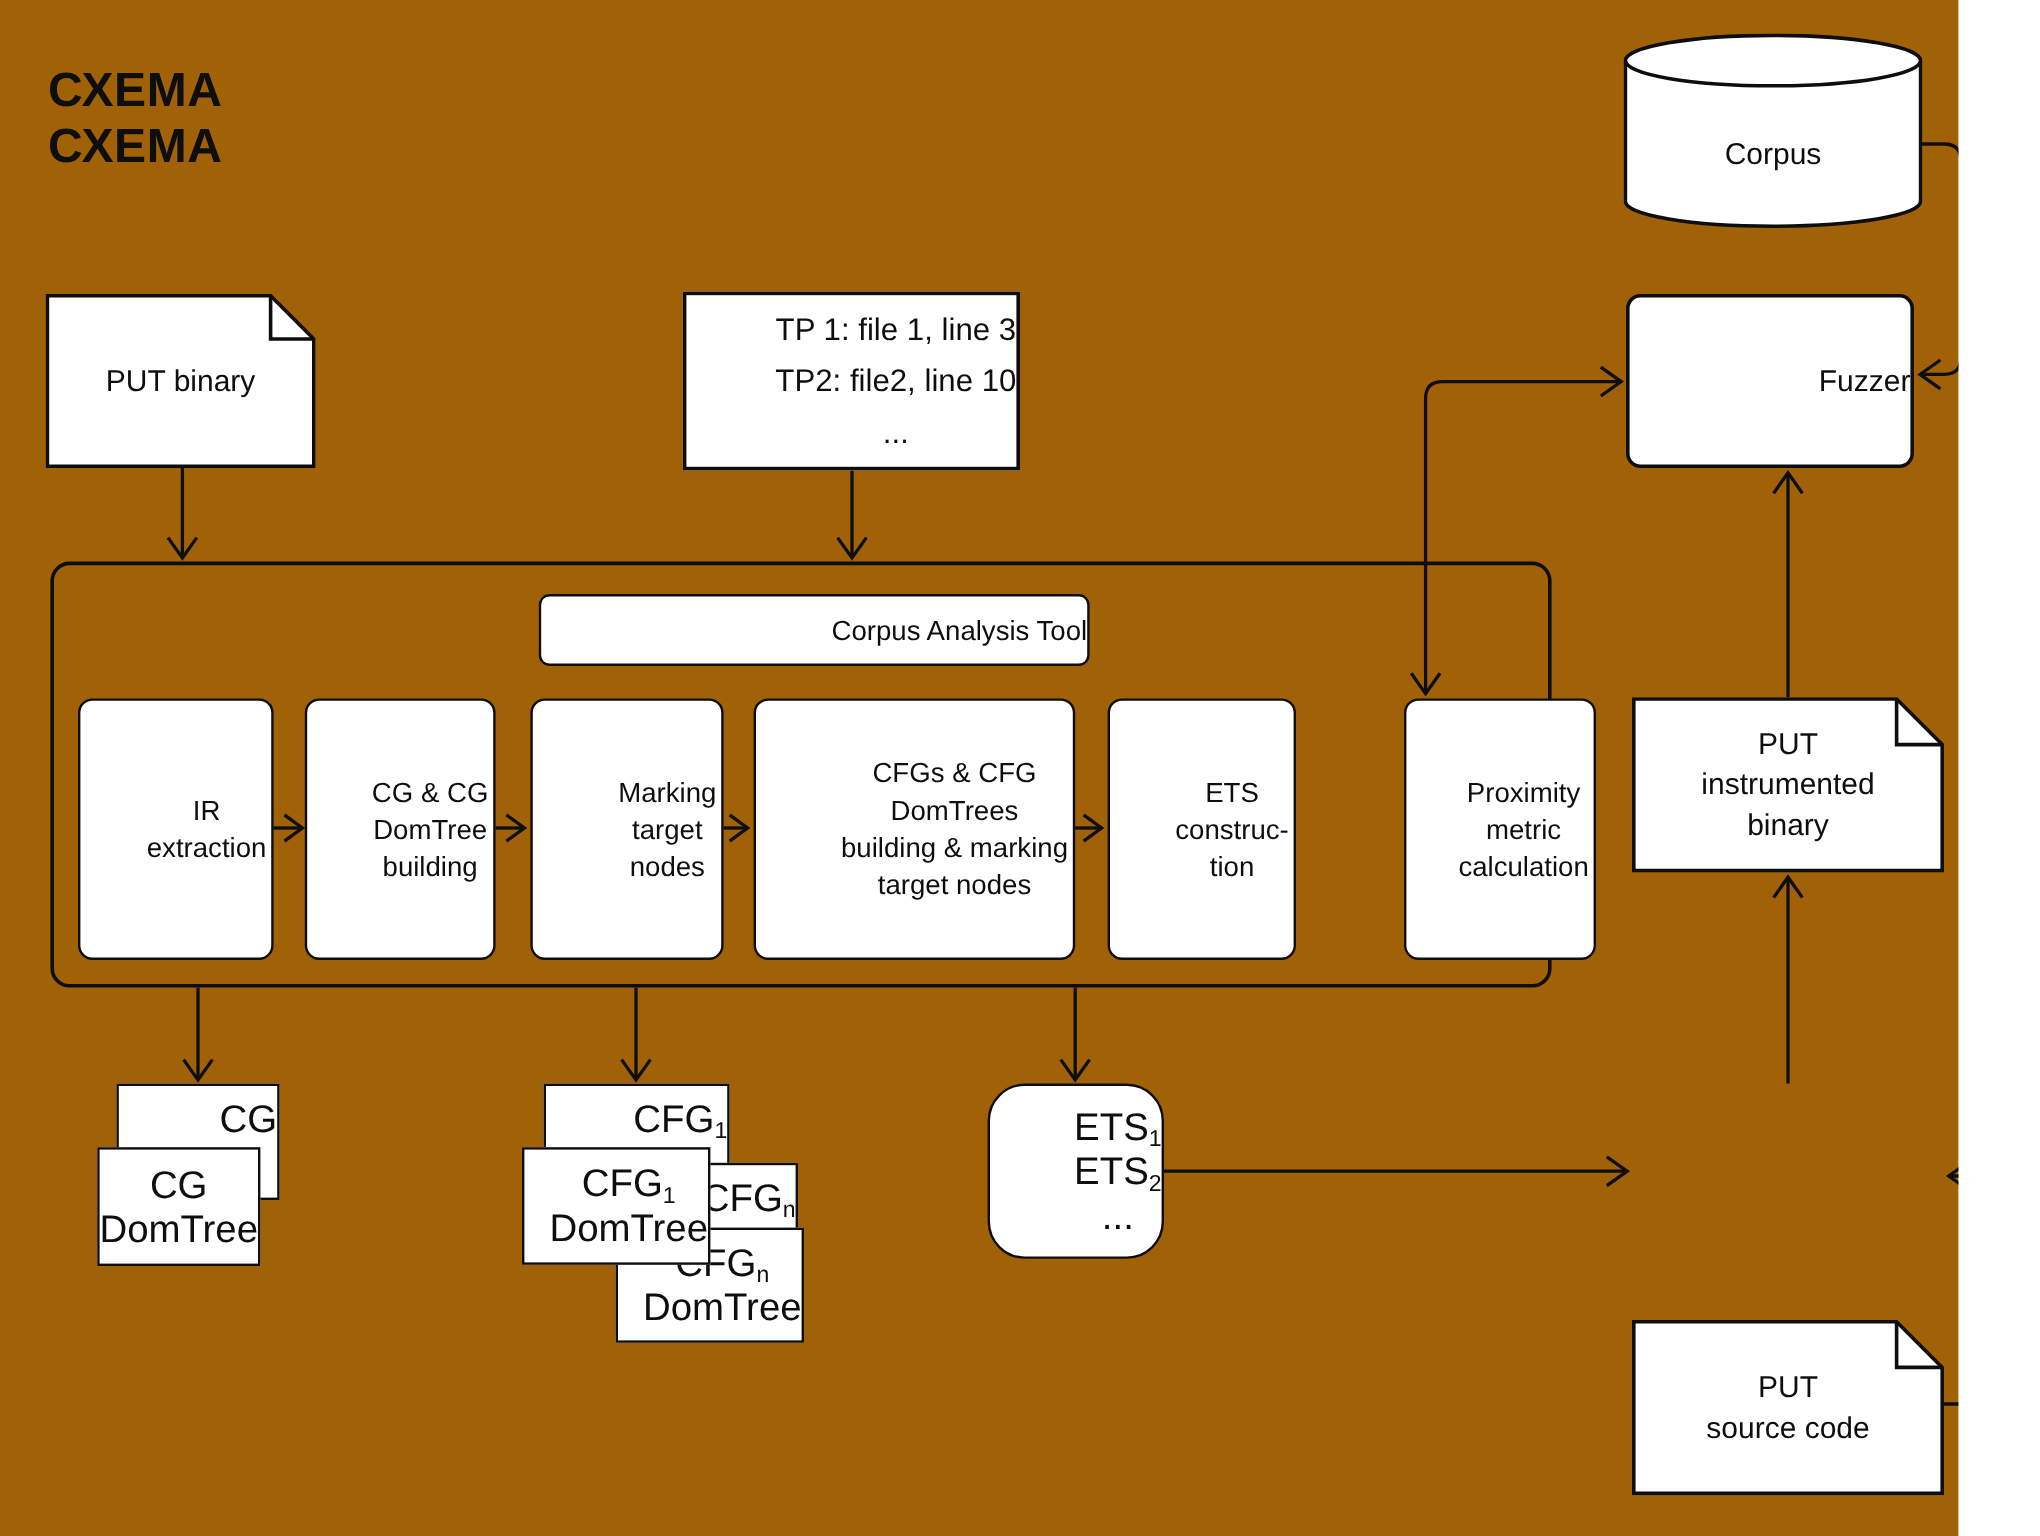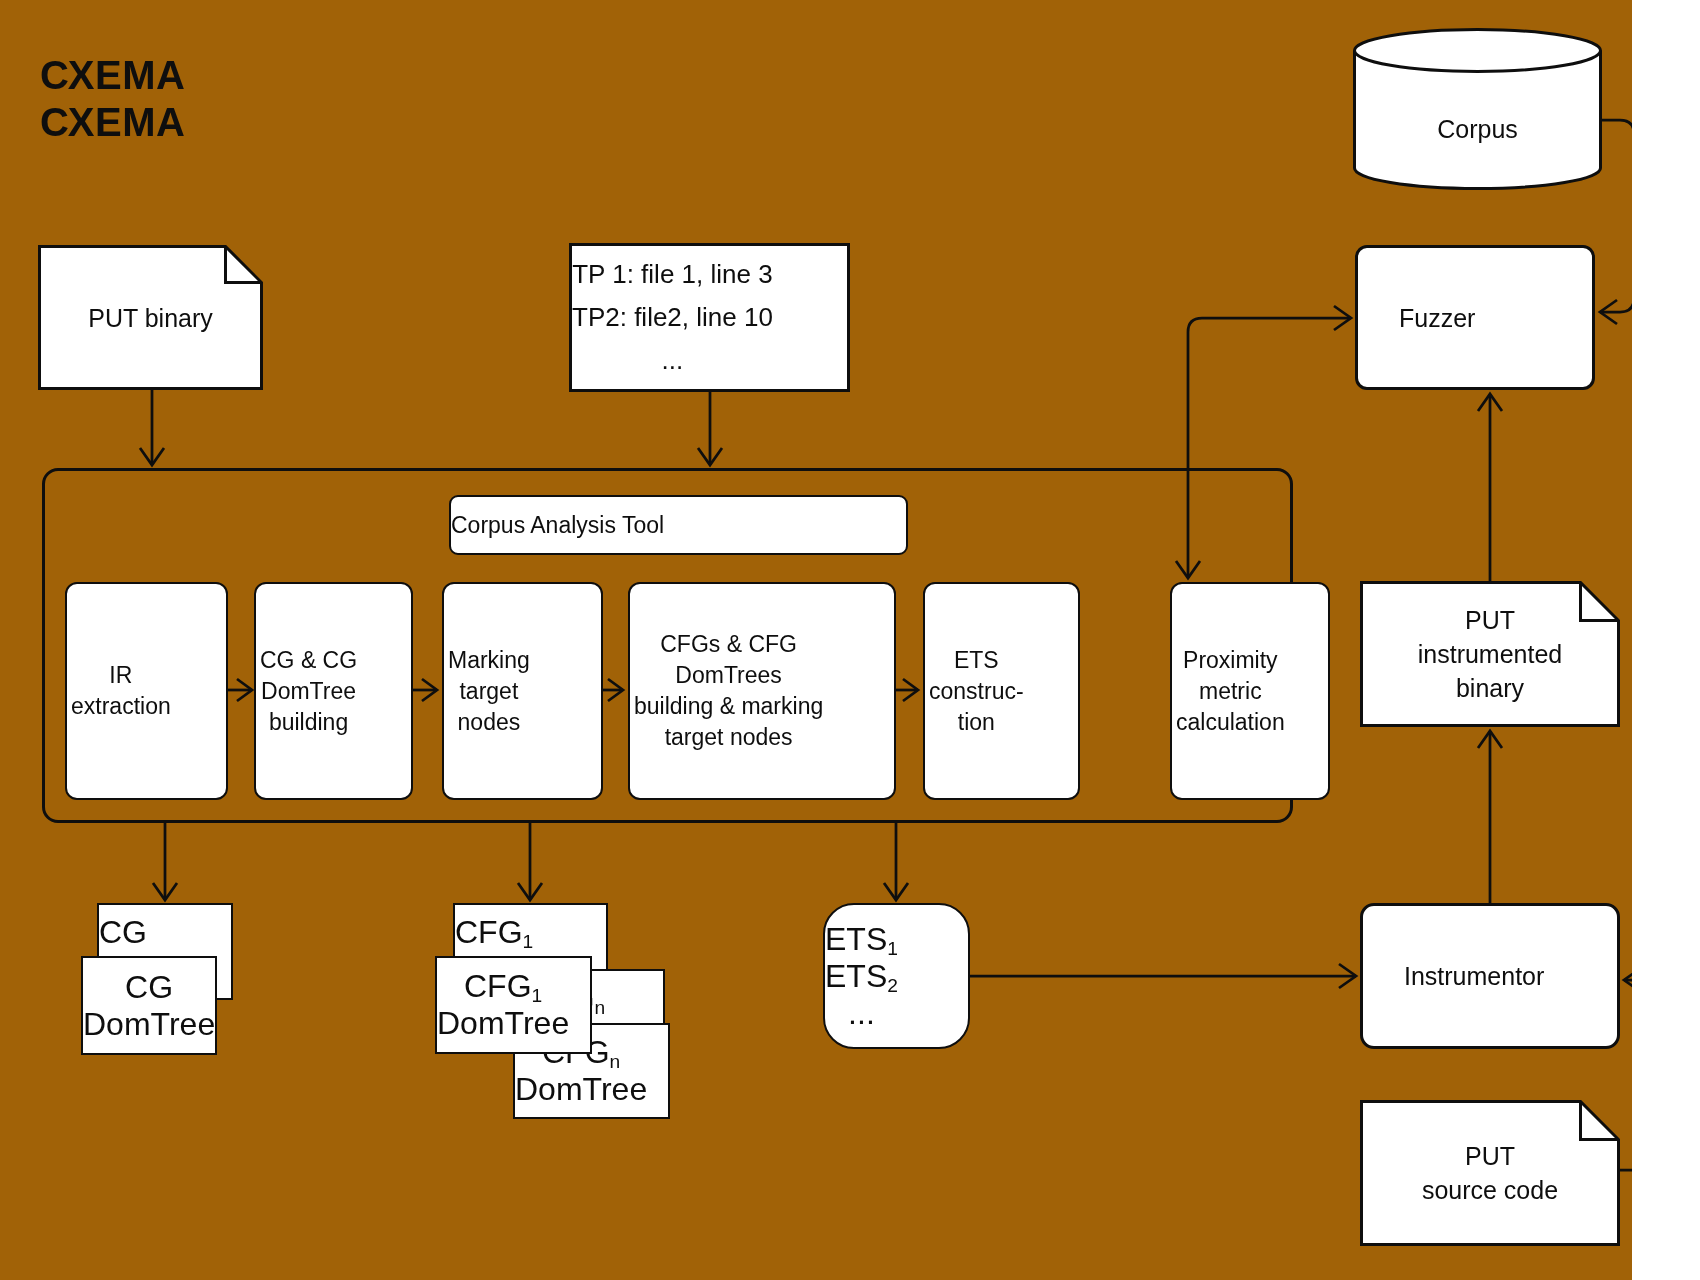--- a/index.html
+++ b/index.html
@@ -7,21 +7,21 @@
     position:relative;width:1632px;height:1280px;background:#a16207;
     font-family:"Liberation Sans","DejaVu Sans",sans-serif;color:#0e0e0e;overflow:hidden;
   }
   .abs{position:absolute;box-sizing:border-box;}
   .title{
     left:40px;top:52px;font-size:40px;line-height:47px;font-weight:800;
     letter-spacing:.5px;color:#0e0e0e;
   }
   .box{
     position:absolute;box-sizing:border-box;border:3px solid #0e0e0e;background:#fff;
-    display:flex;align-items:center;justify-content:flex-start;text-align:center;
+    display:flex;align-items:center;justify-content:flex-end;text-align:center;
   }
   .rounded{border-radius:12px;}
   .container-box{border-radius:16px;background:transparent;}
   .sat-label{border-radius:9px;border-width:2.5px;font-size:23px;}
   .pipe{border-radius:12px;border-width:2.75px;font-size:23px;line-height:31px;padding:4px;}
   .node-label{font-size:25px;line-height:34px;padding-left:41px;}
   .small-doc{border-width:2.75px;font-size:32px;line-height:37px;}
   .top-align{align-items:flex-start;padding-top:9px;}
   .tp-box{font-size:26px;line-height:43px;}
   .doc-wrap{position:absolute;}
@@ -175,23 +175,20 @@
     <div class="lines">CFG<sub>n</sub><br>DomTree</div>
   </div>
   <div class="box small-doc" style="left:435px;top:956px;width:157px;height:98px;z-index:5;">
     <div class="lines">CFG<sub>1</sub><br>DomTree</div>
   </div>
 
   <div class="box small-doc" style="left:823px;top:903px;width:147px;height:146px;z-index:2;border-radius:31px;">
     <div class="lines">ETS<sub>1</sub><br>ETS<sub>2</sub><br>...</div>
   </div>
 
-  <div class="box node-label" style="left:1360px;top:903px;width:260px;height:146px;border-radius:14px;z-index:2;">
-    <div>Instrumentor</div>
-  </div>
 
   <div class="doc-wrap" style="left:1360px;top:581px;width:260px;height:146px;z-index:2;">
     <svg width="260" height="146" viewBox="0 0 260 146">
       <path d="M1.5 1.5 H220.5 L258.5 39.5 V144.5 H1.5 Z" fill="#fff" stroke="#0e0e0e" stroke-width="3"></path>
       <path d="M220.5 1.5 V39.5 H258.5" fill="none" stroke="#0e0e0e" stroke-width="3"></path>
     </svg>
     <div class="doc-label lines">PUT<br>instrumented<br>binary</div>
   </div>
 
   <div class="doc-wrap" style="left:1360px;top:1100px;width:260px;height:146px;z-index:2;">

